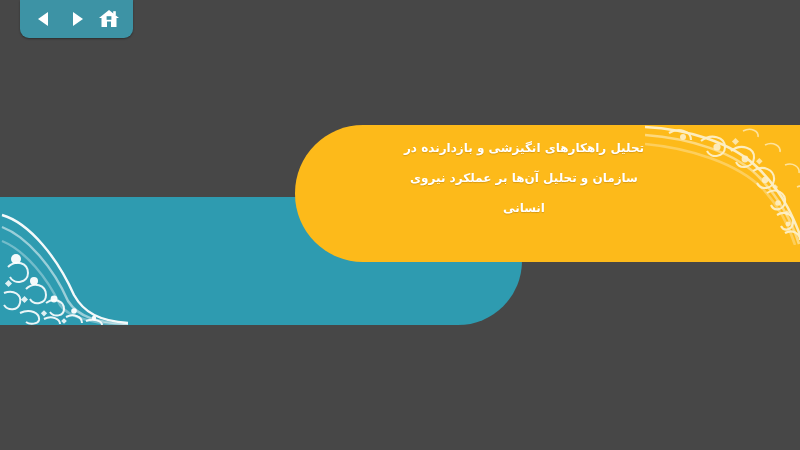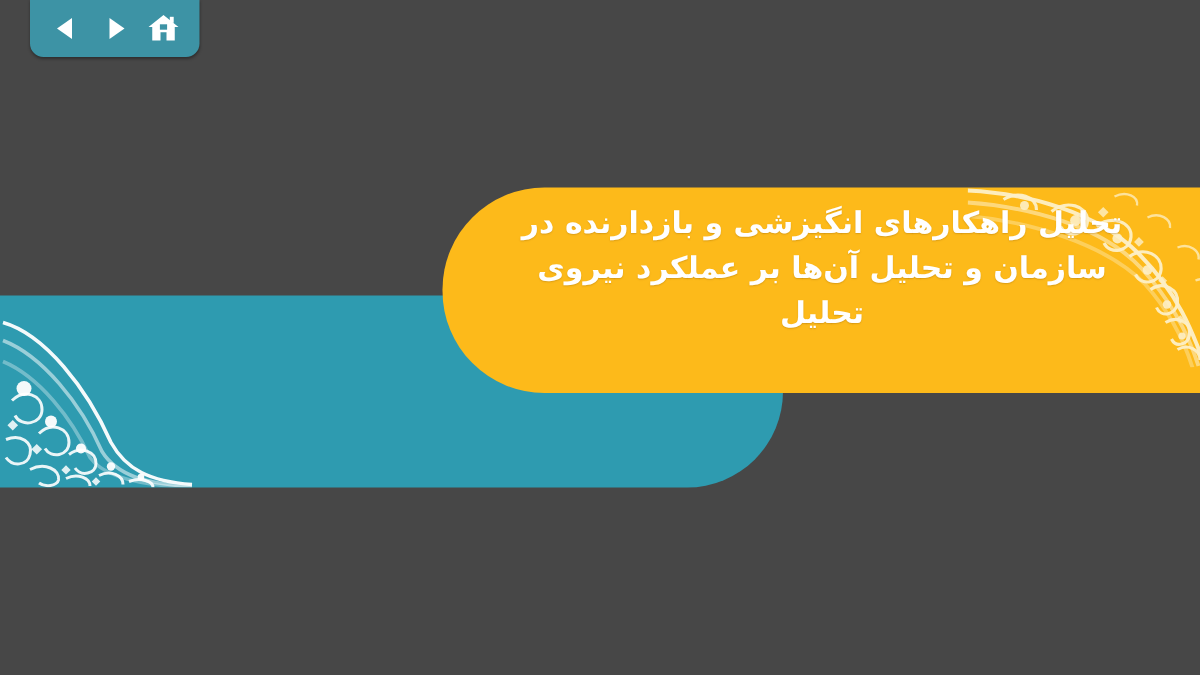--- a/index.html
+++ b/index.html
@@ -93,27 +93,27 @@
   }
   #orange-ornament svg {
     position: absolute;
     right: 0;
     top: 0;
   }
 
   
   #title-block {
     position: absolute;
-    left: 338px;
+    left: 314px;
     top: 133px;
     width: 420px;
     direction: rtl;
     text-align: center;
     color: #ffffff;
-    font-size: 20px;
+    font-size: 12px;
     line-height: 30px;
     font-weight: bold;
     text-shadow: 0 1px 1px rgba(120,70,0,0.25);
   }
   #title-block .tline { display: block; white-space: nowrap; }
 </style>
 </head>
 <body>
 
 <div id="slide">
@@ -220,16 +220,16 @@
           <path d="M140 40 C 148 37 155 42 154 48"></path>
           <path d="M152 62 C 159 59 165 64 164 70"></path>
         </g>
       </svg>
     </div>
   </div>
 
   <div id="title-block">
     <span class="tline">تحلیل راهکارهای انگیزشی و بازدارنده در</span>
     <span class="tline">سازمان و تحلیل آن‌ها بر عملکرد نیروی</span>
-    <span class="tline">تحلیل</span>
+    <span class="tline">انسانی</span>
   </div>
 
 </div>
 
 </body></html>

